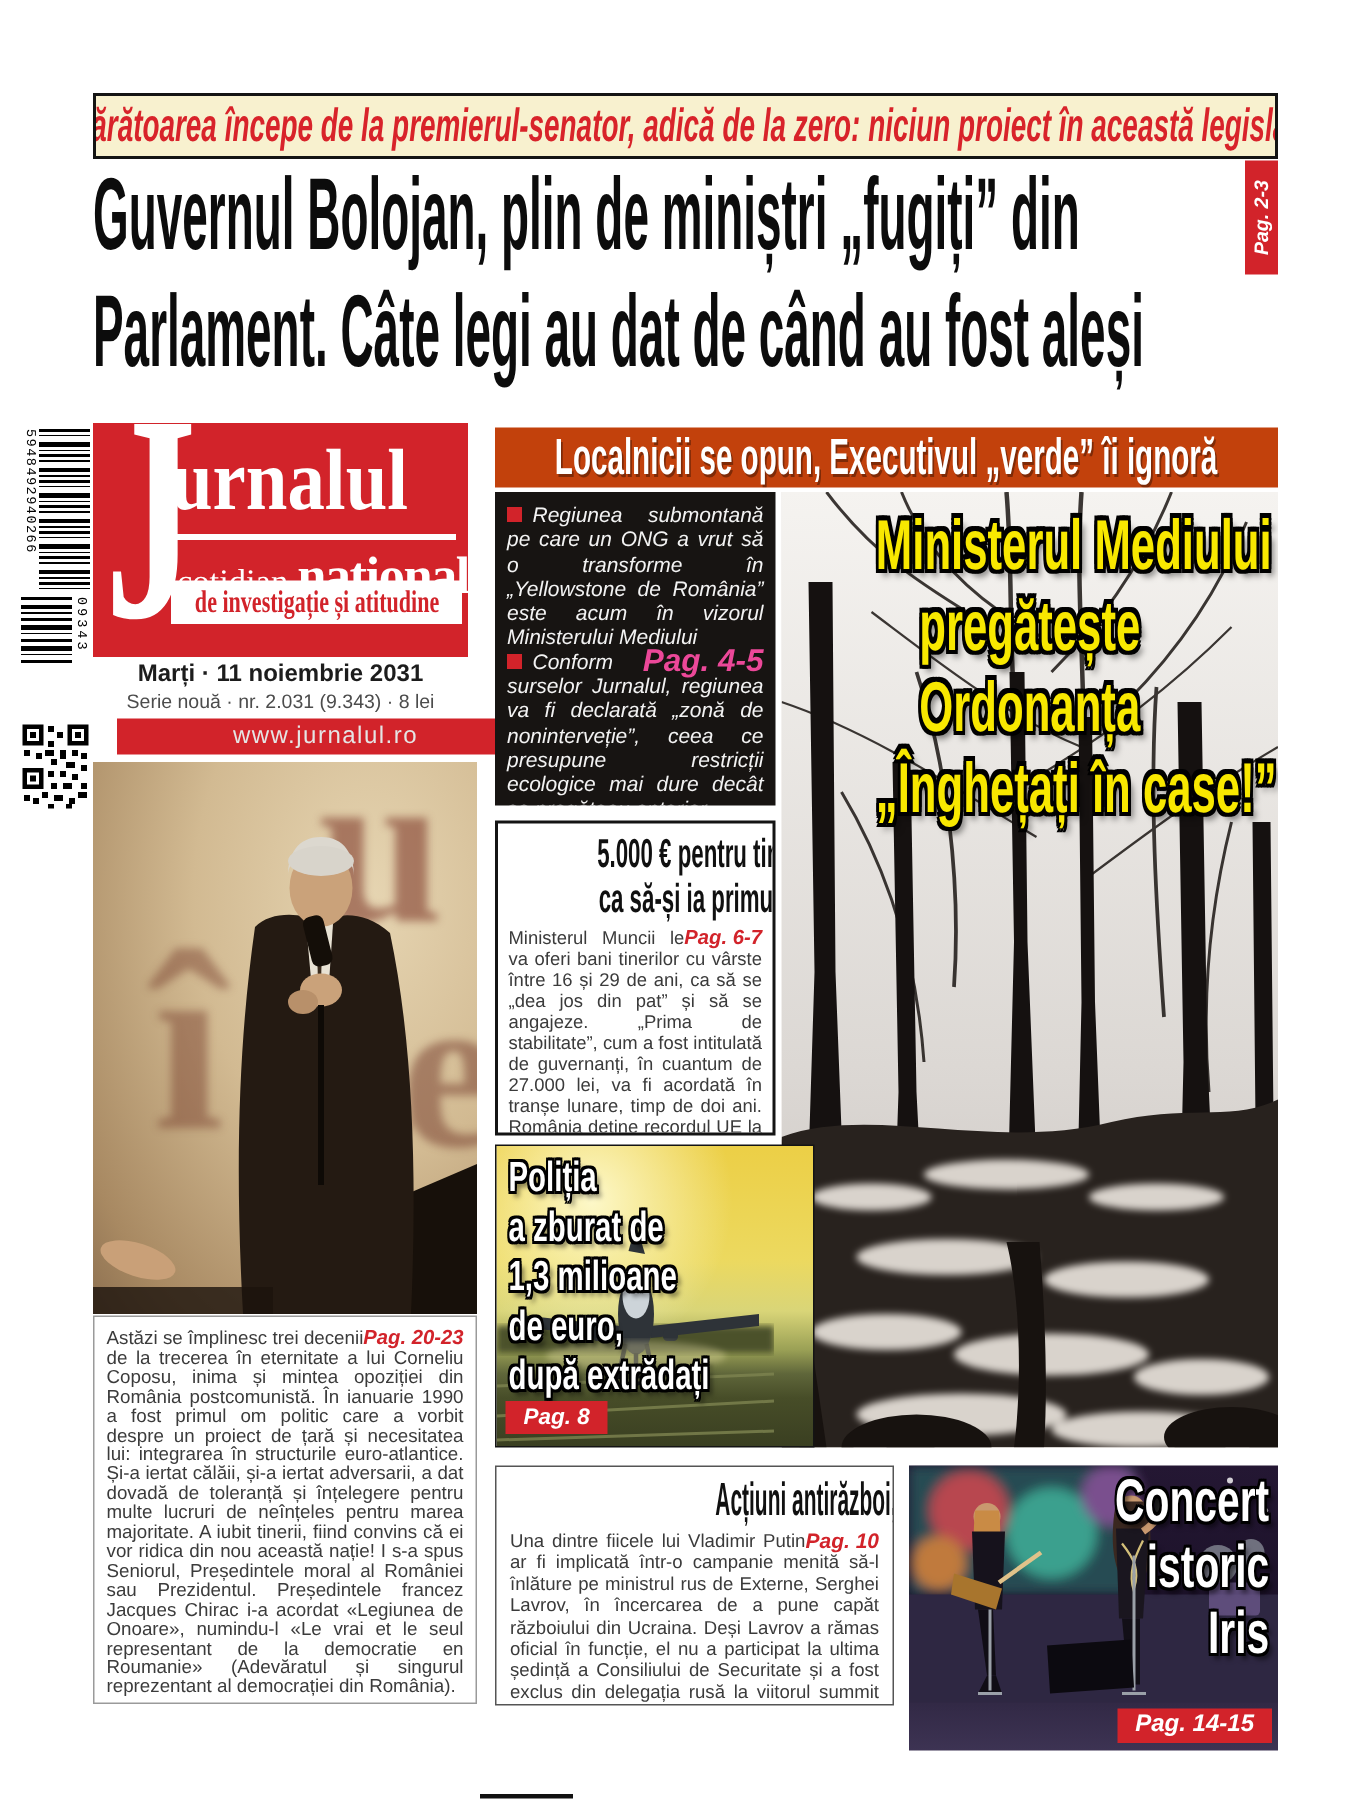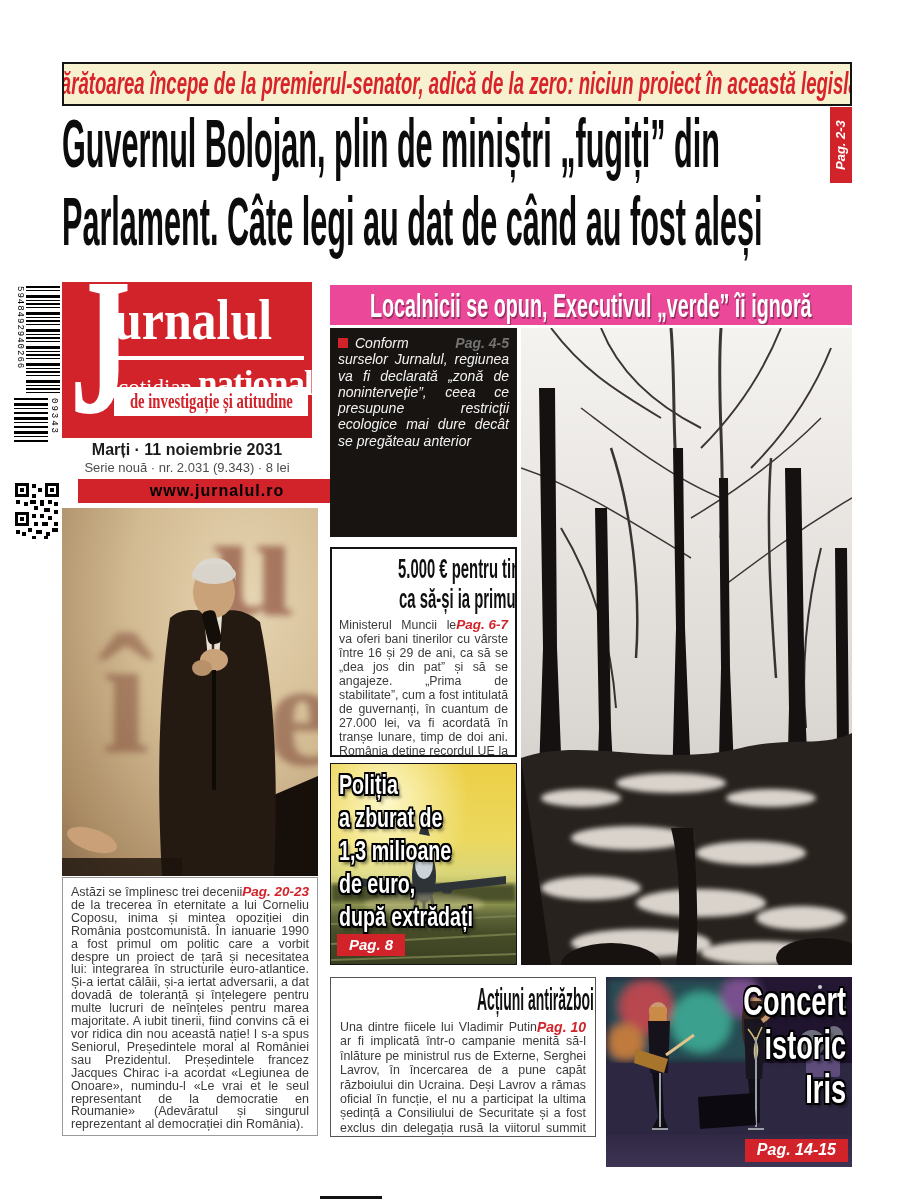--- a/index.html
+++ b/index.html
@@ -43,22 +43,22 @@
   .logo-tag { position:absolute; left:56px; top:82px; width:190px; display:flex; align-items:baseline; gap:6px;
               color:#fff; font-family:"Liberation Serif", serif; white-space:nowrap; }
   .logo-tag .t1 { font-size:23px; }
   .logo-tag .t2 { font-size:35px; font-weight:bold; letter-spacing:-1px; }
   .logo-sub { position:absolute; left:52px; top:105px; width:194px; height:29px; background:#fff;
               display:flex; align-items:center; justify-content:center; overflow:hidden; }
   .logo-sub .cx { color:#d2232a; font-family:"Liberation Serif", serif; font-weight:bold;
                   font-size:21px; transform:scaleX(.70); }
   .dateline { left:62px; top:441px; width:250px; text-align:center; font-size:16px; font-weight:bold; color:#1c1c1c; }
   .serieline { left:62px; top:460px; width:250px; text-align:center; font-size:13px; color:#4c4c4c; }
-  .wwwbar { left:78px; top:479px; width:278px; height:24px; background:#d2232a; color:#000000;
-            display:flex; align-items:center; justify-content:center; font-size:16px; font-weight:bold; letter-spacing:1px; }
+  .wwwbar { left:78px; top:479px; width:278px; height:24px; background:#d2232a; color:#e5e5e5;
+            display:flex; align-items:center; justify-content:center; font-size:16px; font-weight:normal; letter-spacing:1px; }
 
   
   .ean { left:14px; top:286px; width:46px; height:108px; display:flex; }
   .ean .digits { writing-mode:vertical-rl; font-family:"Liberation Mono", monospace; font-size:9px;
                  color:#000; letter-spacing:1px; width:12px; line-height:12px; }
   .ean .bars { flex:1; background:repeating-linear-gradient(180deg,
                 #000 0 2px,#fff 2px 4px,#000 4px 5px,#fff 5px 9px,#000 9px 12px,#fff 12px 14px,
                 #000 14px 15px,#fff 15px 17px); }
   .ean2 { left:14px; top:398px; width:46px; height:44px; display:flex; }
   .ean2 .bars { flex:1; background:repeating-linear-gradient(180deg,
@@ -73,42 +73,42 @@
   .blurletter { position:absolute; font-family:"Liberation Serif", serif; font-weight:bold;
                 color:rgba(120,48,34,.55); filter:blur(3px); }
   .coposu-head { position:absolute; left:12px; top:18px; }
   .coposu-head .line { height:50px; line-height:50px; font-size:42px; font-weight:bold; transform:scaleX(.70); }
   .coposu-text { left:62px; top:877px; width:256px; height:259px; border:1px solid #9a9a9a;
                  padding:8px 8px; font-size:12.5px; line-height:12.9px; color:#3b3b3b;
                  text-align:justify; overflow:hidden; }
   .coposu-text .pag-inline { font-size:13.5px; }
 
   
-  .envstrip { left:330px; top:285px; width:522px; height:40px; background:#ec4899;
+  .envstrip { left:330px; top:285px; width:522px; height:40px; background:#c2410c;
               display:flex; align-items:center; justify-content:center; overflow:hidden; }
   .envstrip .cx { color:#fff; font-size:34px; font-weight:bold; transform:scaleX(.58);
                   text-shadow:2px 2px 0 rgba(0,0,0,.35); }
   .envbox { left:330px; top:328px; width:187px; height:209px; background:#171412; color:#f3f3f3;
             padding:7px 8px; font-size:14px; font-style:italic; line-height:16.3px; text-align:justify; overflow:hidden; }
   .envbox .bullet { display:inline-block; width:10px; height:10px; background:#d2232a; margin-right:7px; }
-  .envbox .pag-inline { color:#737373; font-size:14px; }
+  .envbox .pag-inline { color:#ec4899; font-size:21px; }
   .forest { left:521px; top:328px; width:331px; height:637px; overflow:hidden; background:#e9e6e2; }
   .forest-head { position:absolute; left:0; top:8px; width:100%; text-align:center; }
   .forest-head .line { height:54px; line-height:54px; font-size:47px; font-weight:bold; transform:scaleX(.62); }
 
   
   .jobs { left:330px; top:547px; width:187px; height:210px; background:#fff; border:2px solid #141414;
           padding:5px 7px; overflow:hidden; }
   .jobs .hline { text-align:center; height:30px; line-height:30px; font-size:27px; font-weight:bold; color:#101010; }
   .jobs .hline .cx { display:inline-block; transform:scaleX(.55); }
   .jobs .body { margin-top:4px; font-size:12.3px; line-height:14px; color:#3b3b3b; text-align:justify; }
   .jobs .pag-inline { font-size:13.5px; }
 
   
-  .police { left:330px; top:763px; width:187px; height:202px; border:1px solid #141414; overflow:hidden;
+  .police { left:330px; top:763px; width:213px; height:202px; border:1px solid #141414; overflow:hidden;
      background:
        radial-gradient(ellipse at 30% 18%, rgba(255,252,214,.9) 0%, rgba(255,252,214,0) 45%),
        linear-gradient(180deg,#eccf46 0%,#ecd95f 38%,#d9d578 55%,#9aa055 68%,#5f663a 76%,#474d28 84%,#3a3f21 100%); }
   .police-head { position:absolute; left:8px; top:4px; }
   .police-head .line { height:33px; line-height:33px; font-size:28px; font-weight:bold; transform:scaleX(.70); }
   .police .pag-badge { position:absolute; left:6px; bottom:8px; font-size:15px; }
 
   
   .putin { left:330px; top:977px; width:266px; height:160px; background:#fff; border:1px solid #555;
            padding:4px 9px; overflow:hidden; }
@@ -235,20 +235,21 @@
   <div class="abs coposu-text">
     <span class="pag-inline">Pag. 20-23</span>
     <span>Astăzi se împlinesc trei decenii de la trecerea în eternitate a lui Corneliu Coposu, inima și mintea opoziției din România postcomunistă. În ianuarie 1990 a fost primul om politic care a vorbit despre un proiect de țară și necesitatea lui: integrarea în structurile euro-atlantice. Și-a iertat călăii, și-a iertat adversarii, a dat dovadă de toleranță și înțelegere pentru multe lucruri de neînțeles pentru marea majoritate. A iubit tinerii, fiind convins că ei vor ridica din nou această nație! I s-a spus Seniorul, Președintele moral al României sau Prezidentul. Președintele francez Jacques Chirac i-a acordat «Legiunea de Onoare», numindu-l «Le vrai et le seul representant de la democratie en Roumanie» (Adevăratul și singurul reprezentant al democrației din România).</span>
   </div>
 
   <div class="abs envstrip">
     <div class="cx">Localnicii se opun, Executivul „verde” îi ignoră</div>
   </div>
 
   <div class="abs envbox">
+    <p><span class="bullet"></span><span>Regiunea submontană pe care un ONG a vrut să o transforme în „Yellowstone de România” este acum în vizorul Ministerului Mediului</span></p>
     <p><span class="pag-inline">Pag. 4-5</span><span class="bullet"></span><span>Conform surselor Jurnalul, regiunea va fi declarată „zonă de noninterveție”, ceea ce presupune restricții ecologice mai dure decât se pregăteau anterior</span></p>
   </div>
 
   <div class="abs forest">
     <svg width="331" height="637" viewBox="0 0 331 637">
       <defs>
         <linearGradient id="sky" x1="0" y1="0" x2="0" y2="1">
           <stop offset="0" stop-color="#f5f3f0"></stop>
             <stop offset=".6" stop-color="#dcd8d4"></stop>
             <stop offset="1" stop-color="#c4beba"></stop>
@@ -295,20 +296,26 @@
         <ellipse cx="120" cy="615" rx="70" ry="14"></ellipse>
           <ellipse cx="240" cy="625" rx="60" ry="12"></ellipse>
       </g>
       <g fill="#17120f">
         <path d="M0,430 L30,637 L0,637 Z"></path>
         <ellipse cx="90" cy="637" rx="50" ry="22"></ellipse>
         <ellipse cx="300" cy="630" rx="45" ry="20"></ellipse>
         <path d="M150,500 C160,540 160,600 155,637 L175,637 C178,590 175,540 172,500 Z"></path>
       </g>
     </svg>
+    <div class="forest-head outline-y">
+      <div class="line cx">Ministerul Mediului</div>
+      <div class="line cx">pregătește</div>
+      <div class="line cx">Ordonanța</div>
+      <div class="line cx">„Înghețați în case!”</div>
+    </div>
   </div>
 
   <div class="abs jobs">
     <div class="hline"><span class="cx">5.000 € pentru tineri,</span></div>
     <div class="hline"><span class="cx">ca să-și ia primul job</span></div>
     <div class="body">
       <span class="pag-inline">Pag. 6-7</span>
       <span>Ministerul Muncii le va oferi bani tinerilor cu vârste între 16 și 29 de ani, ca să se „dea jos din pat” și să se angajeze. „Prima de stabilitate”, cum a fost intitulată de guvernanți, în cuantum de 27.000 lei, va fi acordată în tranșe lunare, timp de doi ani. România deține recordul UE la capitolul tineri care nici nu muncesc, nici nu merg la vreo școală.</span>
     </div>
   </div>

